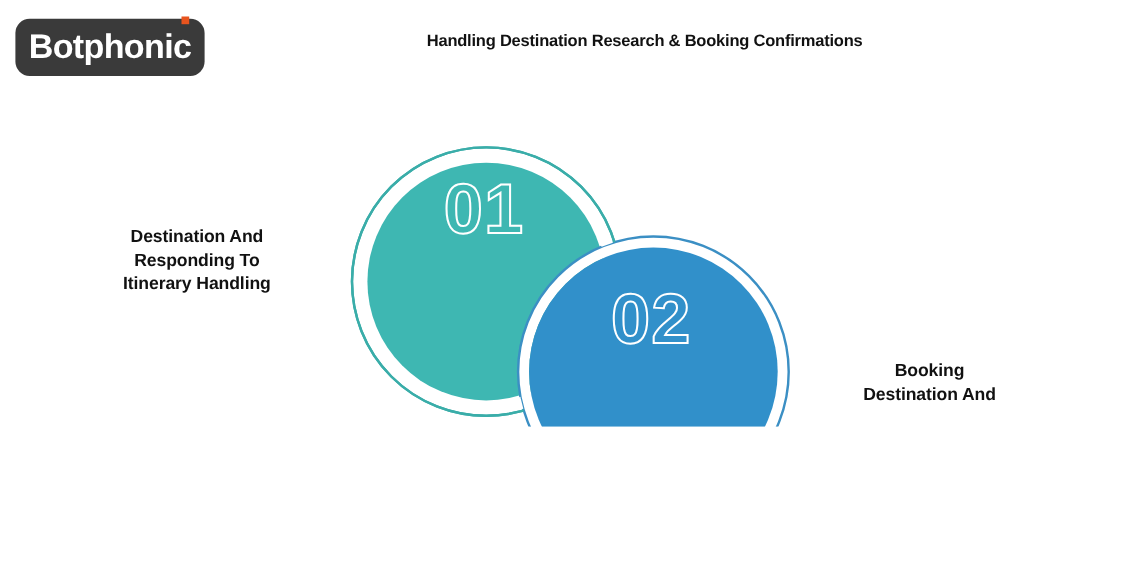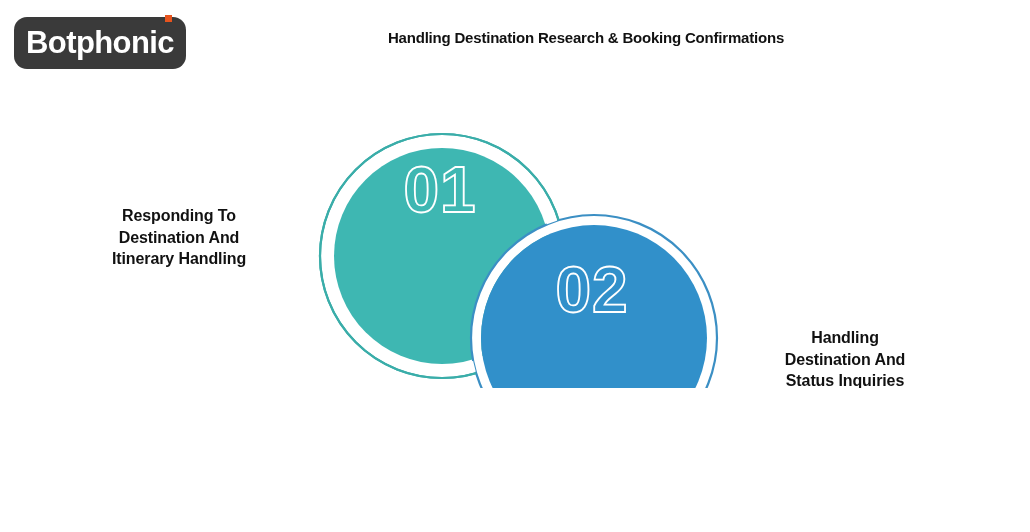--- a/index.html
+++ b/index.html
@@ -145,24 +145,23 @@
       <circle id="blue-fill" cx="594" cy="338" r="113" fill="#3190ca"></circle>
 
       <text id="num-02" x="592" y="312" text-anchor="middle" font-family="Liberation Sans, sans-serif" font-size="64" font-weight="700" letter-spacing="1" fill="none" stroke="#ffffff" stroke-width="1.8">02</text>
     </g>
 
     <circle id="teal-gap" cx="442" cy="256" r="115" fill="none" stroke="#ffffff" stroke-width="11" mask="url(#teal-cut-mask)"></circle>
     <circle cx="442" cy="256" r="122" fill="none" stroke="#3aada9" stroke-width="2.2" mask="url(#teal-cut-mask)"></circle>
   </svg>
 
   <div class="callout" id="callout-left">
+    <span class="callout-line">Destination And</span>
     <span class="callout-line">Responding To</span>
-    <span class="callout-line">Destination And</span>
     <span class="callout-line">Itinerary Handling</span>
   </div>
 
   <div class="callout" id="callout-right">
-    <span class="callout-line">Handling</span>
+    <span class="callout-line">Booking</span>
     <span class="callout-line">Destination And</span>
-    <span class="callout-line">Status Inquiries</span>
   </div>
 
 </div>
 
 </body></html>

